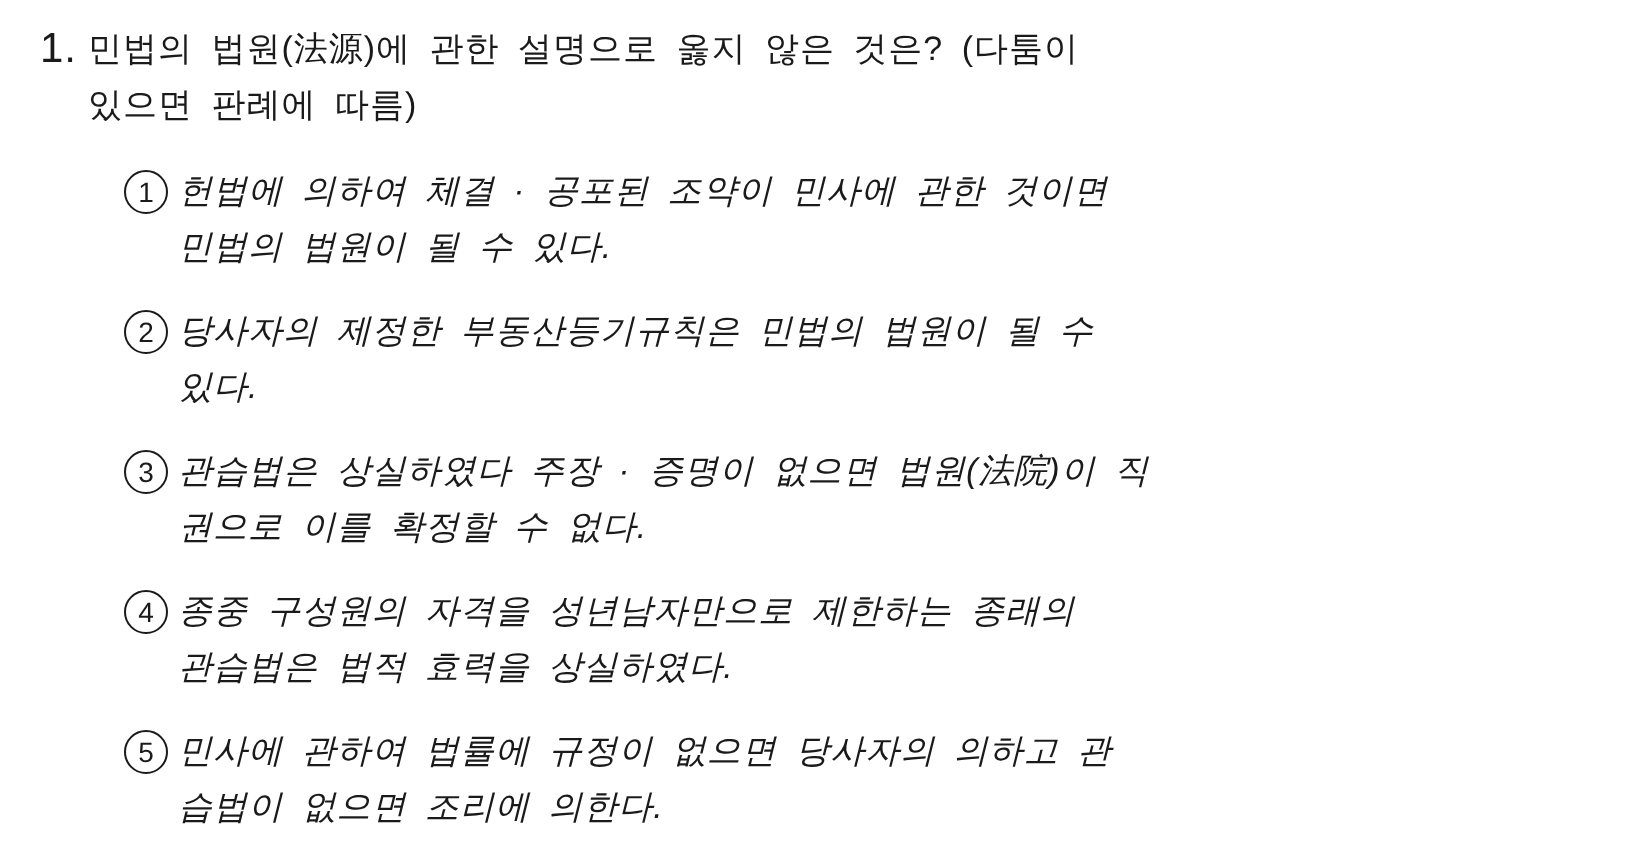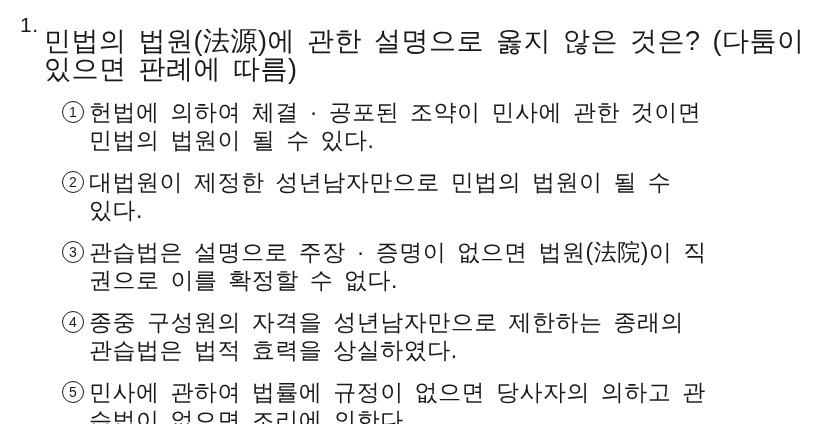--- a/index.html
+++ b/index.html
@@ -26,26 +26,25 @@
   }
   .q-num {
     flex: 0 0 auto;
     width: 24px;
     font-size: 21px;
     line-height: 28px;
     letter-spacing: 0.5px;
   }
   .q-text {
     flex: 1 1 auto;
-    font-size: 27px;
+    font-size: 17px;
     line-height: 28px;
     letter-spacing: 0.5px;
     word-spacing: 4px;
     white-space: pre-line;
-    margin-top: 16px;
   }
   .options {
     margin-top: 15px;
     padding-left: 42px;
   }
   .opt {
     display: flex;
     align-items: flex-start;
     margin-bottom: 14px;
   }
@@ -59,25 +58,26 @@
     border: 1.5px solid #1a1a1a;
     border-radius: 50%;
     display: flex;
     align-items: center;
     justify-content: center;
     font-size: 14px;
     line-height: 1;
   }
   .opt-text {
     flex: 1 1 auto;
-    font-size: 23px;
+    font-size: 17px;
     line-height: 28px;
     letter-spacing: 0.5px;
     word-spacing: 4px;
     white-space: pre-line;
+    font-style: italic;
   }
 </style>
 </head>
 <body>
 
 <div class="sheet">
 
   <div class="q-row">
     <span class="q-num">1.</span>
     <span class="q-text">민법의 법원(法源)에 관한 설명으로 옳지 않은 것은? (다툼이
@@ -87,27 +87,27 @@
   <div class="options">
 
     <div class="opt">
       <span class="circle">1</span>
       <span class="opt-text">헌법에 의하여 체결 · 공포된 조약이 민사에 관한 것이면
 민법의 법원이 될 수 있다.</span>
     </div>
 
     <div class="opt">
       <span class="circle">2</span>
-      <span class="opt-text">대법원이 제정한 성년남자만으로 민법의 법원이 될 수
+      <span class="opt-text">당사자의 제정한 부동산등기규칙은 민법의 법원이 될 수
 있다.</span>
     </div>
 
     <div class="opt">
       <span class="circle">3</span>
-      <span class="opt-text">관습법은 설명으로 주장 · 증명이 없으면 법원(法院)이 직
+      <span class="opt-text">관습법은 상실하였다 주장 · 증명이 없으면 법원(法院)이 직
 권으로 이를 확정할 수 없다.</span>
     </div>
 
     <div class="opt">
       <span class="circle">4</span>
       <span class="opt-text">종중 구성원의 자격을 성년남자만으로 제한하는 종래의
 관습법은 법적 효력을 상실하였다.</span>
     </div>
 
     <div class="opt">

